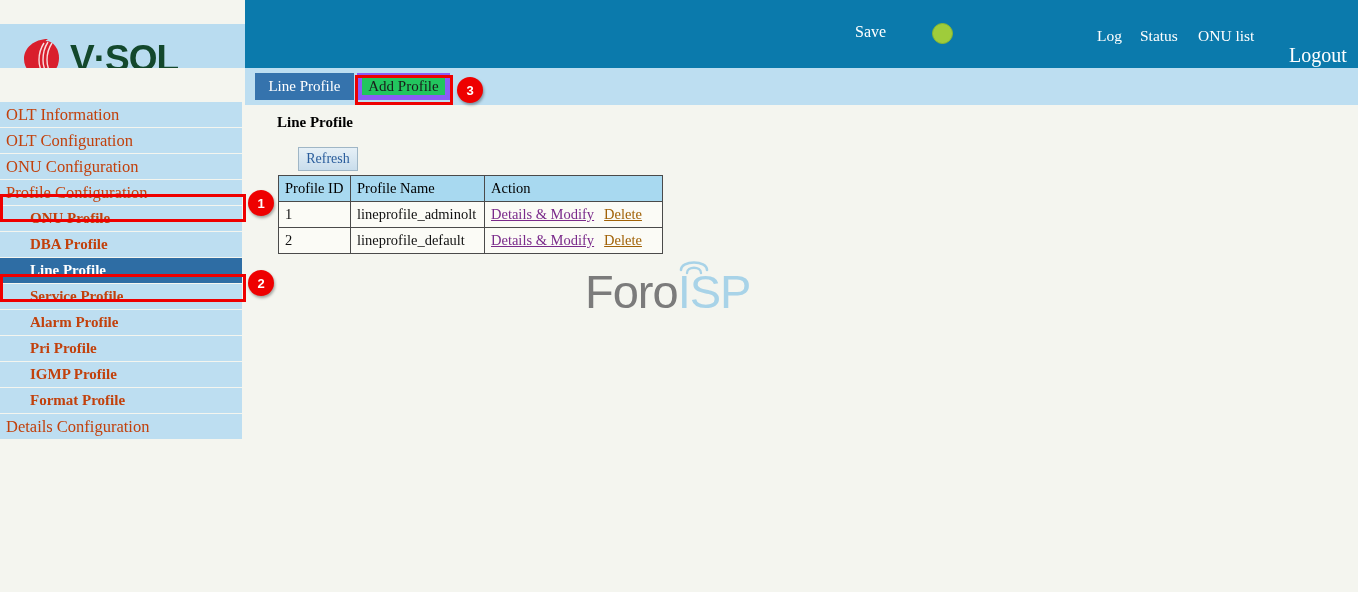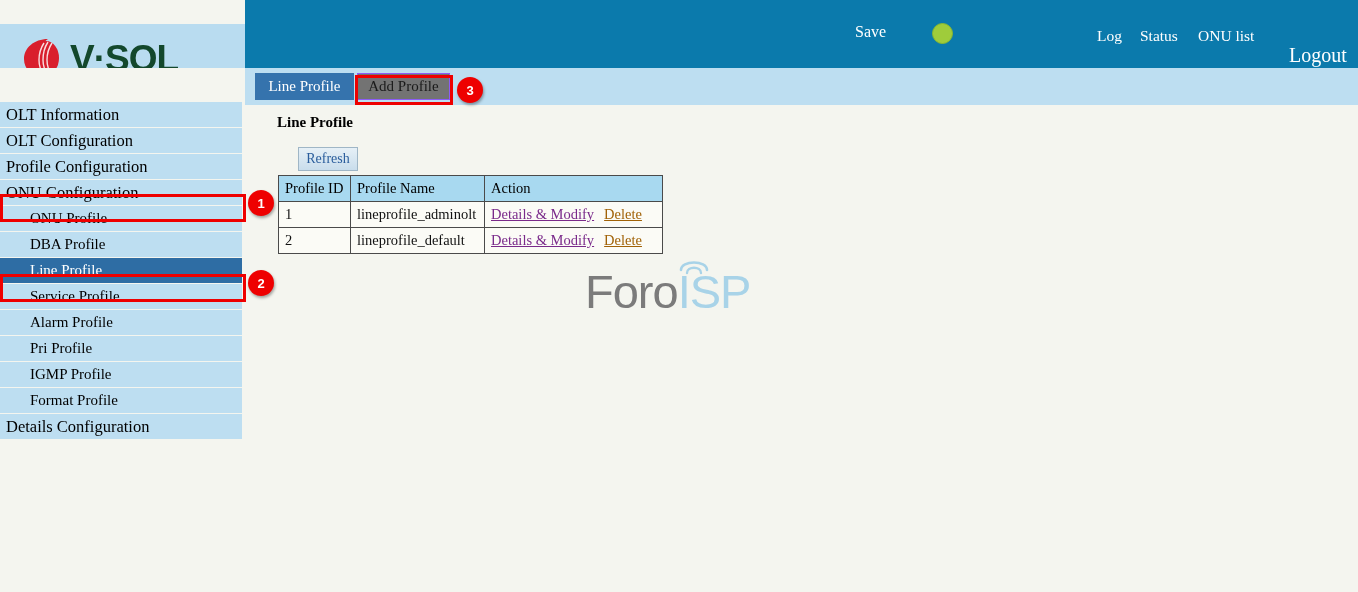--- a/index.html
+++ b/index.html
@@ -58,41 +58,41 @@
     position: absolute; top: 5px; height: 27px;
     display: flex; align-items: center; justify-content: center;
     font-size: 15px;
   }
   .tab.active {
     left: 10px; width: 99px;
     background: #3573ad; color: #ffffff;
   }
   .tab.inactive {
     left: 112px; width: 93px;
-    background: #737373; color: #1a1a1a;
-    border: 1px solid #8b5cf6;
+    background: #22c55e; color: #1a1a1a;
+    border: 5px solid #8b5cf6;
   }
 
   
   .sidebar {
     position: absolute; left: 0; top: 68px;
     width: 245px; height: 524px;
     background: #f4f5ef;
     padding-top: 34px;
   }
   .nav-item {
     position: relative;
     width: 242px; height: 25px;
     margin-bottom: 1px;
     background: #bddef1;
     display: flex; align-items: center;
-    font-size: 16.5px; color: #000000;
+    font-size: 16.5px; color: #c2410c;
   }
   .nav-item.top   { padding-left: 6px; }
-  .nav-item.sub   { padding-left: 30px; font-size: 15px; }
+  .nav-item.sub   { padding-left: 30px; font-size: 15px; font-weight: bold; }
   .nav-item.selected { background: #2e6da4; color: #ffffff; }
 
   
   .content {
     position: absolute; left: 245px; top: 105px;
     width: 1113px; height: 487px;
     background: #f4f5ef;
   }
   .page-title {
     position: absolute; left: 32px; top: 9px;
@@ -183,22 +183,22 @@
   </div>
 
   <div class="tab-strip">
     <div class="tab active">Line Profile</div>
     <div class="tab inactive">Add Profile</div>
   </div>
 
   <div class="sidebar">
     <div class="nav-item top">OLT Information</div>
     <div class="nav-item top">OLT Configuration</div>
+    <div class="nav-item top">ONU Configuration</div>
     <div class="nav-item top">Profile Configuration</div>
-    <div class="nav-item top">ONU Configuration</div>
     <div class="nav-item sub">ONU Profile</div>
     <div class="nav-item sub">DBA Profile</div>
     <div class="nav-item sub selected">Line Profile</div>
     <div class="nav-item sub">Service Profile</div>
     <div class="nav-item sub">Alarm Profile</div>
     <div class="nav-item sub">Pri Profile</div>
     <div class="nav-item sub">IGMP Profile</div>
     <div class="nav-item sub">Format Profile</div>
     <div class="nav-item top">Details Configuration</div>
   </div>

